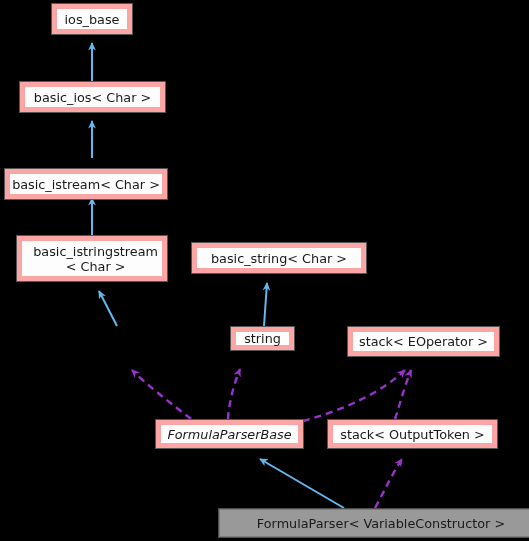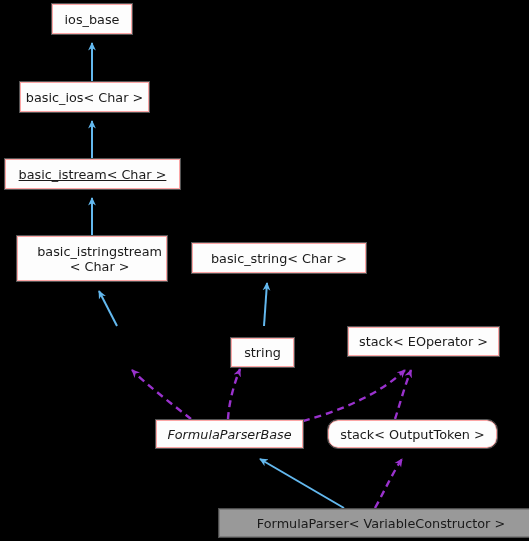--- a/index.html
+++ b/index.html
@@ -20,21 +20,21 @@
     left: 0;
     top: 0;
     width: 529px;
     height: 541px;
     pointer-events: none;
   }
   .node {
     position: absolute;
     box-sizing: border-box;
     background: #fdfdfd;
-    border: 1px solid #fca5a5;
+    border: 5px solid #fca5a5;
     outline: 1px solid #555555;
     color: #1a1a1a;
     font-size: 12.8px;
     line-height: 15px;
     display: flex;
     align-items: center;
     justify-content: center;
     text-align: center;
     white-space: pre;
     letter-spacing: 0px;
@@ -85,42 +85,42 @@
     <path d="M395,419 C400,404 404,388 411,370" stroke="#9a32cd" stroke-width="2.4" fill="none" stroke-dasharray="7,5" marker-end="url(#arrow-purple)"></path>
 
     <path d="M344,508 L260,459" stroke="#63b8ee" stroke-width="2" fill="none" marker-end="url(#arrow-blue)"></path>
 
     <path d="M375,508 C385,490 392,474 402,459" stroke="#9a32cd" stroke-width="2.4" fill="none" stroke-dasharray="7,5" marker-end="url(#arrow-purple)"></path>
   </svg>
 
   <div class="node" style="left: 52px; top: 4px; width: 80px; height: 30px;">
     <span class="label">ios_base</span>
   </div>
-  <div class="node" style="left: 20px; top: 82px; width: 129px; height: 30px;">
+  <div class="node" style="left: 20px; top: 82px; width: 145px; height: 30px;">
     <span class="label">basic_ios&lt; Char &gt;</span>
   </div>
-  <div class="node" style="left: 5px; top: 159px; width: 175px; height: 30px; text-decoration: underline;">
+  <div class="node" style="left: 5px; top: 169px; width: 162px; height: 30px;">
     <span class="label">basic_istream&lt; Char &gt;</span>
   </div>
   <div class="node" style="left: 17px; top: 236px; width: 150px; height: 45px; justify-content: flex-end;">
     <span class="label">basic_istringstream
 &lt; Char &gt;</span>
   </div>
   <div class="node" style="left: 192px; top: 243px; width: 174px; height: 30px;">
     <span class="label">basic_string&lt; Char &gt;</span>
   </div>
-  <div class="node" style="left: 231px; top: 338px; width: 63px; height: 29px;">
+  <div class="node" style="left: 231px; top: 327px; width: 63px; height: 23px;">
     <span class="label">string</span>
   </div>
   <div class="node" style="left: 348px; top: 327px; width: 151px; height: 29px;">
     <span class="label">stack&lt; EOperator &gt;</span>
   </div>
   <div class="node" style="left: 156px; top: 420px; width: 147px; height: 28px; font-style: italic;">
     <span class="label">FormulaParserBase</span>
   </div>
-  <div class="node" style="left: 328px; top: 420px; width: 169px; height: 28px; border-radius: 10px;">
+  <div class="node" style="left: 328px; top: 420px; width: 169px; height: 28px;">
     <span class="label">stack&lt; OutputToken &gt;</span>
   </div>
   <div class="node highlight" style="left: 219px; top: 509px; width: 324px; height: 28px; text-align: center;">
     <span class="label">FormulaParser&lt; VariableConstructor &gt;</span>
   </div>
 
 </div>
 
 </body></html>

